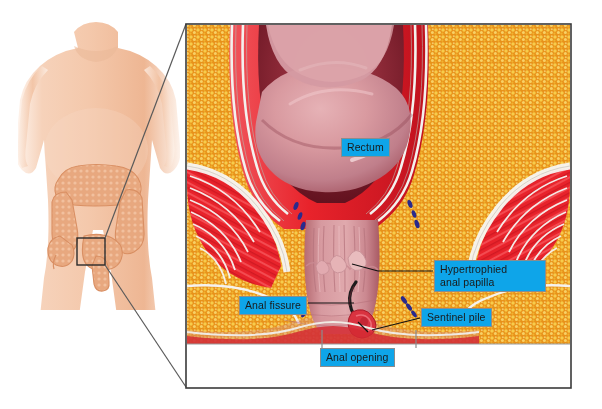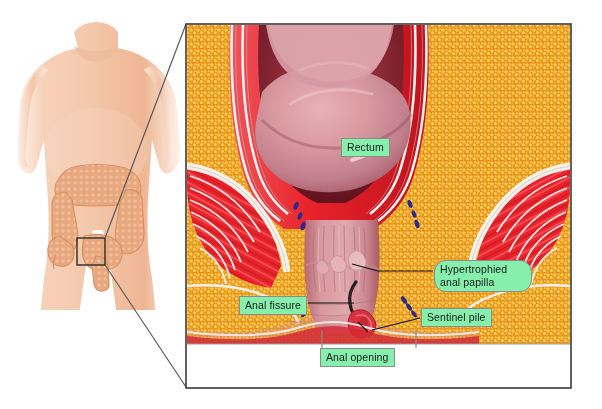--- a/index.html
+++ b/index.html
@@ -5,33 +5,33 @@
   html,body{margin:0;padding:0;}
   body{
     width:602px;height:409px;background:#ffffff;
     font-family:"Liberation Sans",sans-serif;
     overflow:hidden;position:relative;
   }
   #stage{position:absolute;left:0;top:0;width:602px;height:409px;}
   svg.layer{position:absolute;left:0;top:0;width:602px;height:409px;}
   .lbl{
     position:absolute;
-    background:#86efac;
+    background:#0ea5e9;
     border:1px solid #8c8c8c;
     color:#1a1a1a;
     font-size:10.5px;
     line-height:12px;
     padding:2px 5px 2.5px 5px;
     white-space:nowrap;
     letter-spacing:.1px;
     box-sizing:border-box;
   }
   .lbl.two{line-height:12.5px;white-space:normal;text-align:left;}
   #lbl-rectum{left:341px;top:138px;}
-  #lbl-hyper{left:434px;top:260px;width:98px;border-radius:12px;}
+  #lbl-hyper{left:434px;top:260px;width:112px;}
   #lbl-fissure{left:239px;top:296px;}
   #lbl-sentinel{left:421px;top:308px;}
   #lbl-opening{left:320px;top:348px;}
 </style>
 </head>
 <body>
 
 <div id="stage">
 
   <svg class="layer" viewBox="0 0 602 409">

